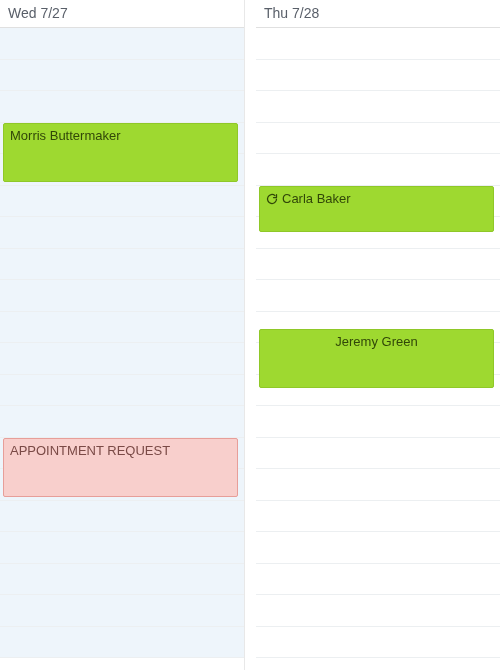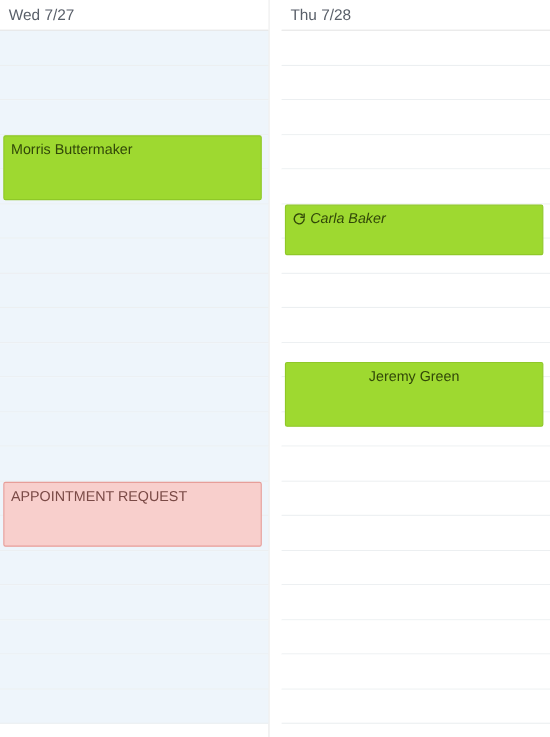--- a/index.html
+++ b/index.html
@@ -130,21 +130,21 @@
         <div class="slot on"></div>
         <div class="slot on"></div>
         <div class="slot on"></div>
         <div class="slot on"></div>
         <div class="slot on"></div>
         <div class="slot on"></div>
         <div class="slot on"></div>
         <div class="slot on"></div>
         <div class="slot on"></div>
         <div class="slot on"></div>
-      <div class="event green" id="ev-carla" style="top: 157.5px; height: 46.4px; font-style: italic;">
+      <div class="event green" id="ev-carla" style="top: 157.5px; height: 46.4px;">
         <span class="icon">
           <svg width="12" height="12" viewBox="0 0 24 24" fill="none" stroke="#314708" stroke-width="2.5" stroke-linecap="round" stroke-linejoin="round">
             <path d="M21 12a9 9 0 1 1-3.2-6.9"></path>
             <polyline points="21 3 21 9 15 9"></polyline>
           </svg>
         </span><span>Carla Baker</span>
       </div>
       <div class="event green" id="ev-jeremy" style="top: 301px; height: 59px; text-align: center;">
         <span>Jeremy Green</span>
       </div>

